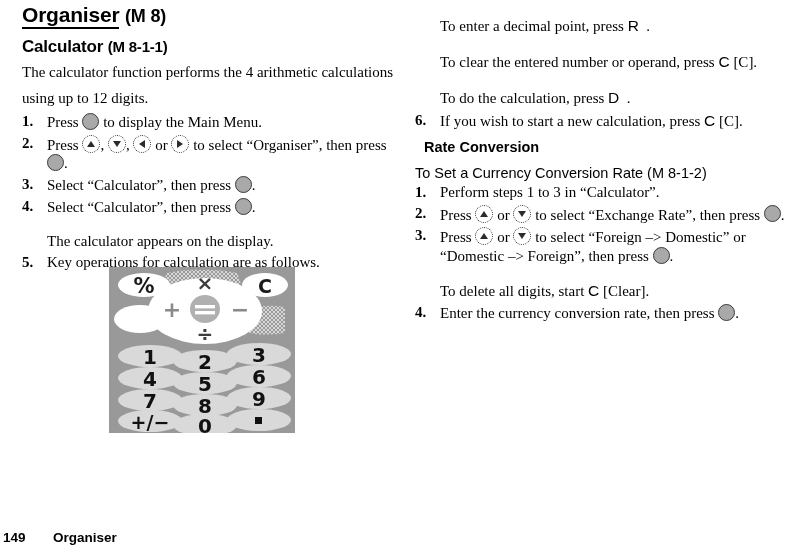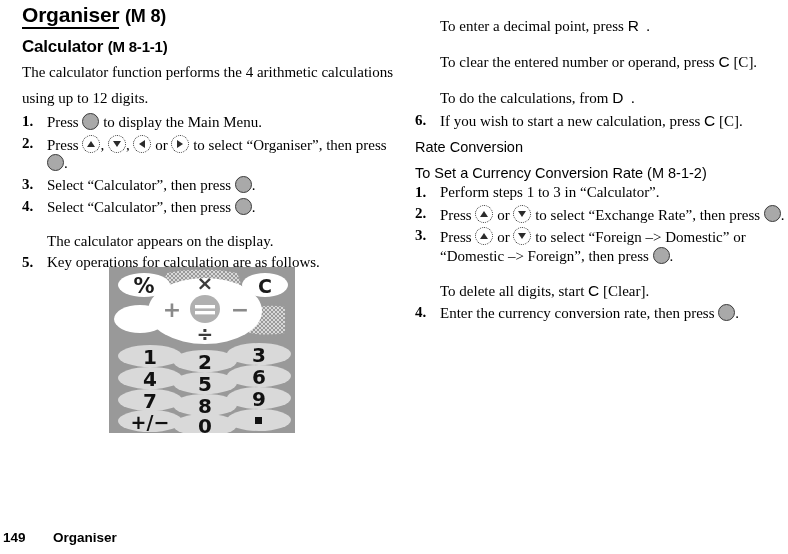--- a/index.html
+++ b/index.html
@@ -52,24 +52,24 @@
     font-weight: bold;
     font-size: 17px;
     line-height: 21px;
     margin: 7px 0 2px 0;
     letter-spacing: -0.2px;
   }
   .h2 .h2-code { font-size: 15px; }
 
   .h3 {
     font-family: "Liberation Sans", sans-serif;
-    font-weight: normal;
+    font-weight: bold;
     font-size: 14.5px;
     line-height: 18px;
-    margin: 7px 0 1px 0;
+    margin: 7px 0 1px 9px;
   }
 
   .h4 {
     font-family: "Liberation Sans", sans-serif;
     font-weight: normal;
     font-size: 14.5px;
     line-height: 18px;
     margin: 8px 0 1px 0;
   }
 
@@ -307,21 +307,21 @@
       <rect x="146" y="150" width="7" height="7" fill="#111111"></rect>
     </svg>
   </div>
 
   <div class="col col-right">
 
     <div class="substep"><span>To enter a decimal point, press</span> <span class="key-letter">R</span> &nbsp;<span>.</span></div>
 
     <div class="substep"><span>To clear the entered number or operand, press</span> <span class="key-letter">C</span> <span>[C].</span></div>
 
-    <div class="substep"><span>To do the calculations, from</span> <span class="key-letter">D</span> &nbsp;<span>.</span></div>
+    <div class="substep"><span>To do the calculation, press</span> <span class="key-letter">D</span> &nbsp;<span>.</span></div>
 
     <div class="step" style="margin-top:5px;">
       <span class="step-num">6.</span><span>If you wish to start a new calculation, press</span> <span class="key-letter">C</span> <span>[C].</span>
     </div>
 
     <h3 class="h3">Rate Conversion</h3>
 
 
     <h4 class="h4">To Set a Currency Conversion Rate (M 8-1-2)</h4>
 

